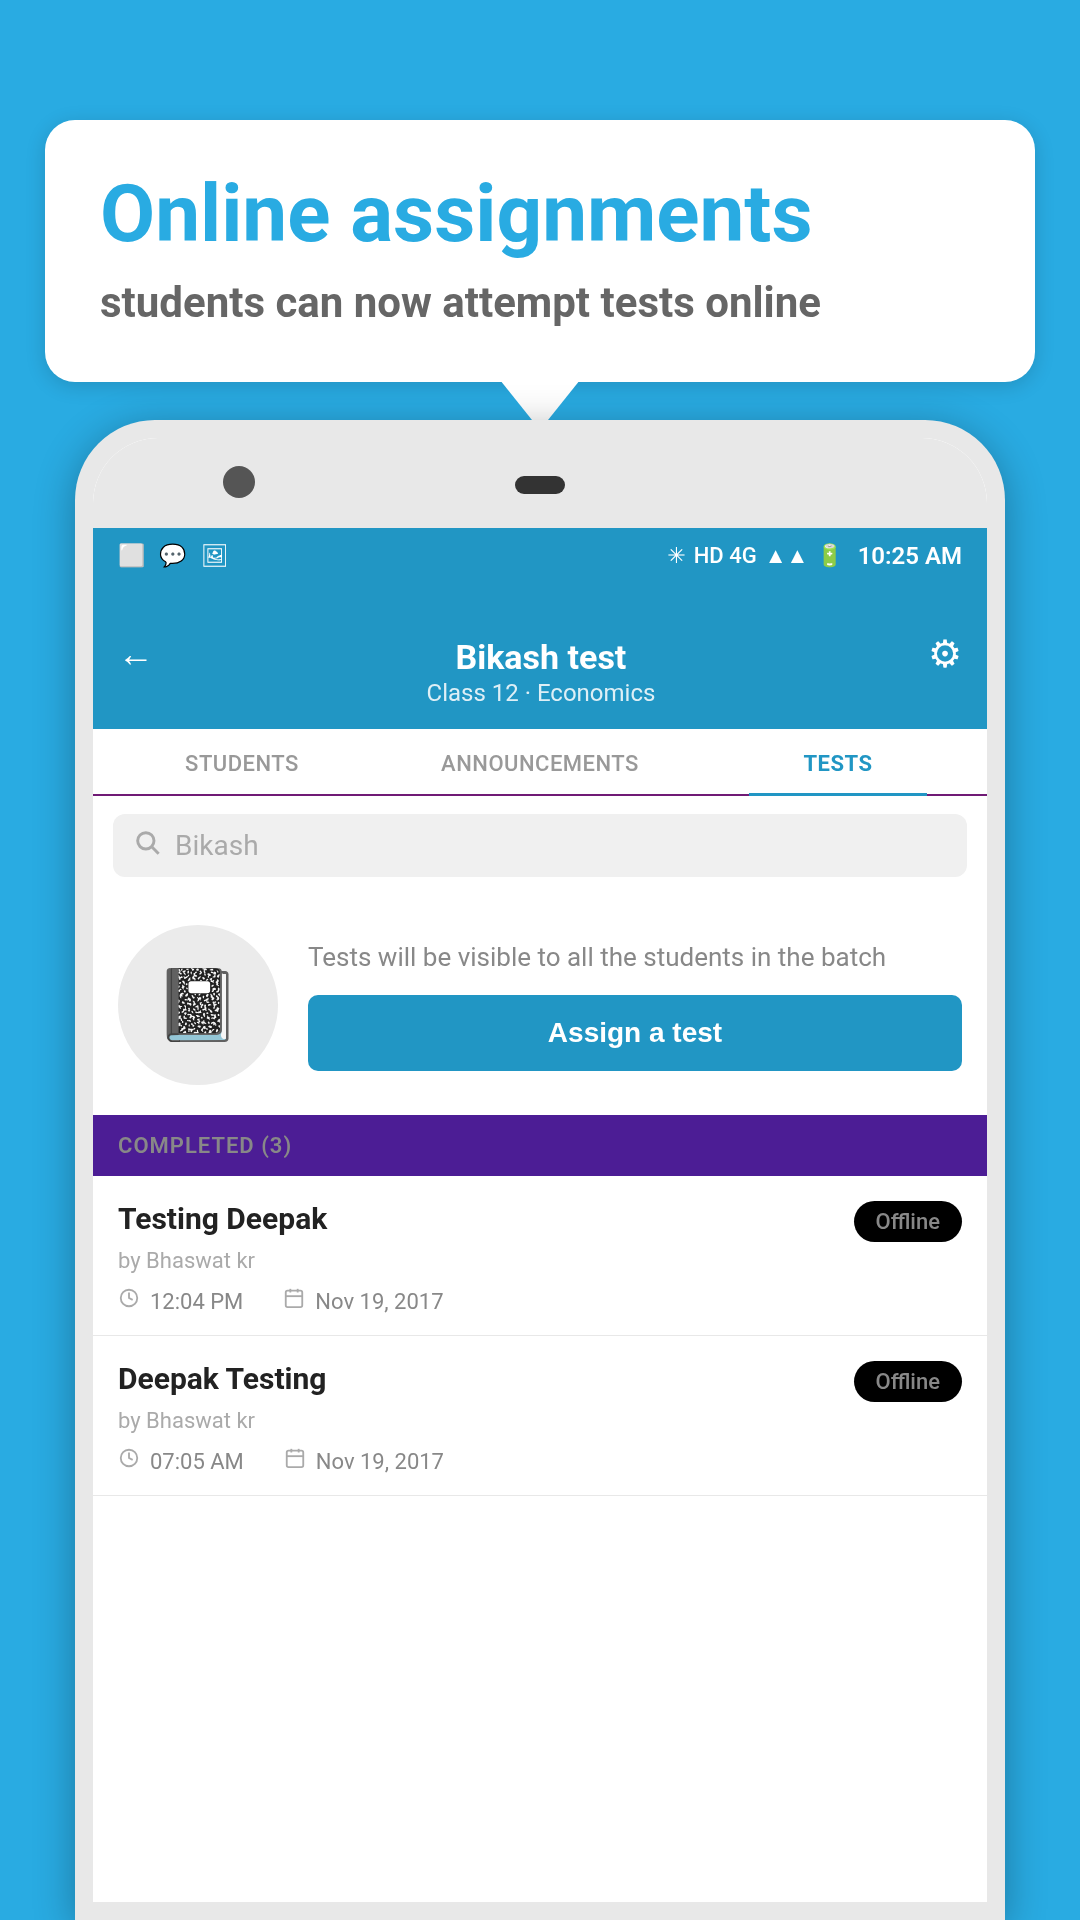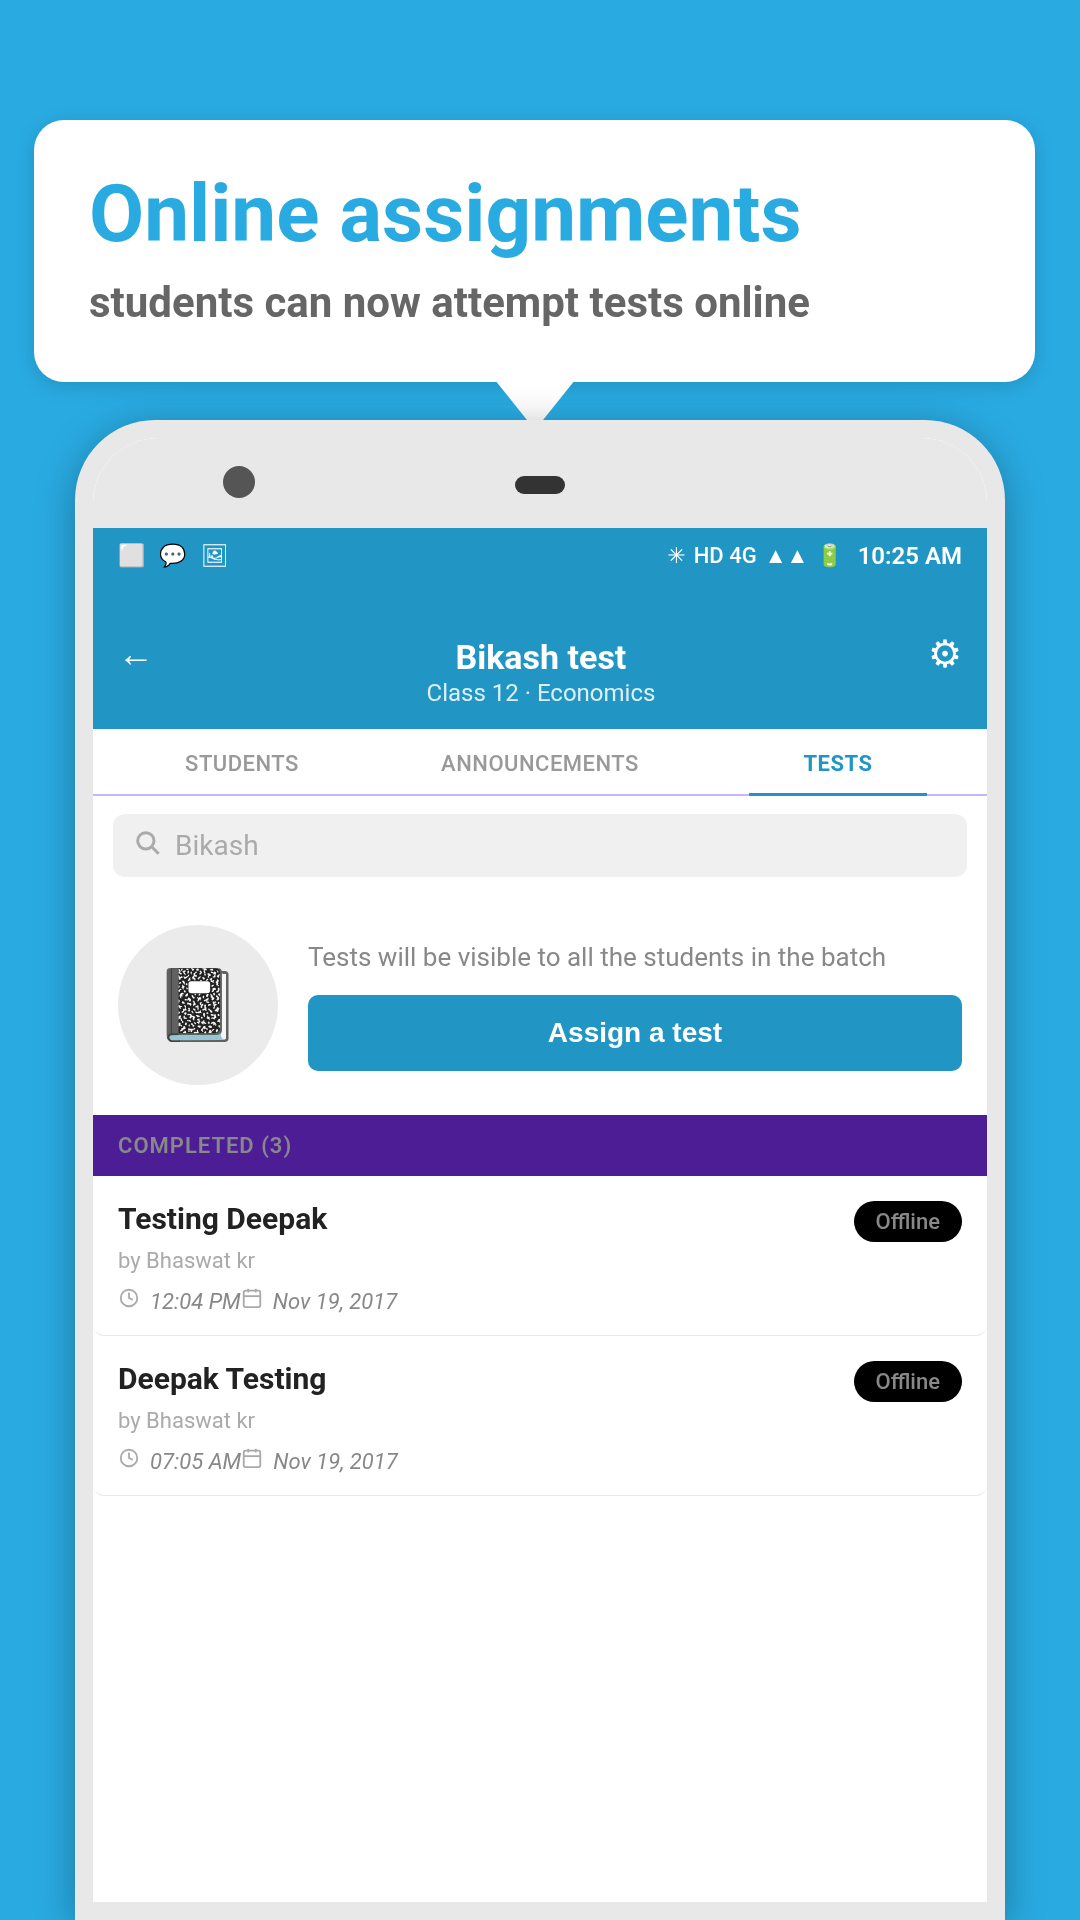--- a/index.html
+++ b/index.html
@@ -11,21 +11,21 @@
       background-color: #29ABE2;
       font-family: 'Roboto', Arial, sans-serif;
       overflow: hidden;
       position: relative;
     }
 
     
     .speech-bubble {
       position: absolute;
       top: 120px;
-      left: 34px;
+      left: 45px;
       right: 45px;
       background: white;
       border-radius: 30px;
       padding: 50px 55px 55px 55px;
       box-shadow: 0 4px 20px rgba(0,0,0,0.15);
     }
     .speech-bubble::after {
       content: '';
       position: absolute;
       bottom: -48px;
@@ -175,21 +175,21 @@
     .header-gear {
       color: white;
       font-size: 38px;
       cursor: pointer;
     }
 
     
     .tabs {
       background: white;
       display: flex;
-      border-bottom: 2px solid #c4b5fd;
+      border-bottom: 2px solid #701a75;
     }
 
     .tab {
       flex: 1;
       text-align: center;
       padding: 22px 0 18px;
       font-size: 22px;
       font-weight: 500;
       color: #999;
       cursor: pointer;
@@ -292,21 +292,20 @@
       font-size: 22px;
       font-weight: 600;
       letter-spacing: 1px;
     }
 
     
     .test-item {
       background: white;
       padding: 25px 25px 20px;
       border-bottom: 1px solid #e8e8e8;
-      border-radius: 11px;
     }
 
     .test-item-header {
       display: flex;
       align-items: flex-start;
       justify-content: space-between;
       margin-bottom: 6px;
     }
 
     .test-name {
@@ -326,21 +325,21 @@
 
     .test-author {
       color: #aaa;
       font-size: 22px;
       margin-bottom: 14px;
     }
 
     .test-meta {
       display: flex;
       align-items: center;
-      font-style: italic;
+      gap: 40px;
     }
 
     .test-meta-item {
       display: flex;
       align-items: center;
       gap: 10px;
       color: #888;
       font-size: 22px;
     }
 

